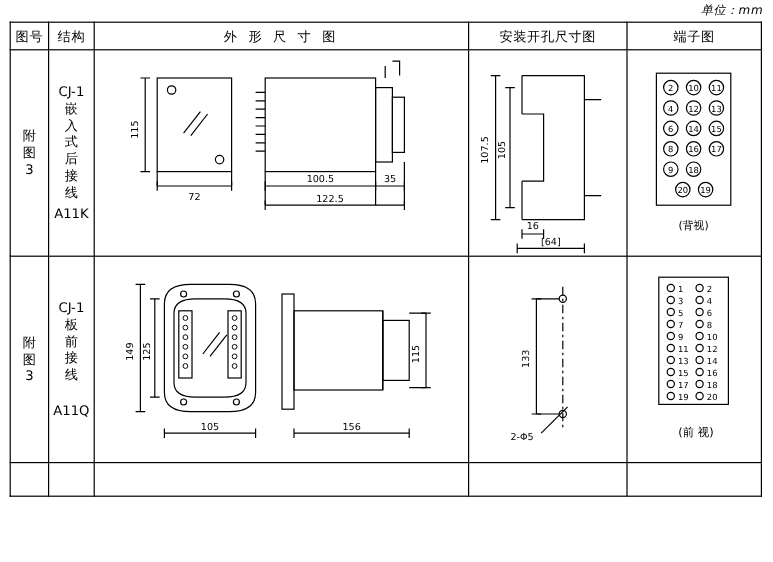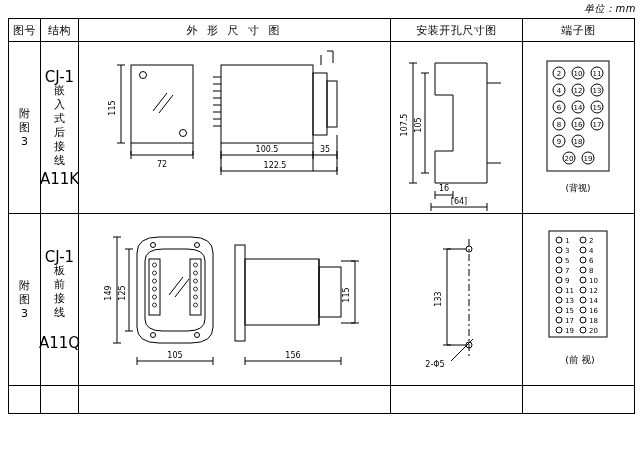--- a/index.html
+++ b/index.html
@@ -71,21 +71,21 @@
   .dimtext {
     font-family: "DejaVu Sans", "Liberation Sans", sans-serif;
     font-size: 8px;
     fill: #000;
   }
   .termtext {
     font-family: "DejaVu Sans", "Liberation Sans", sans-serif;
     font-size: 7px;
     fill: #000;
   }
-  .lbl-a { font-size: 15px; text-align: center; }
+  .lbl-a { font-size: 11px; text-align: center; }
 </style>
 </head>
 <body>
 
 <div class="unit-label">单位：mm</div>
 
 <table class="main">
   <colgroup>
     <col class="col-a">
       <col class="col-b">

